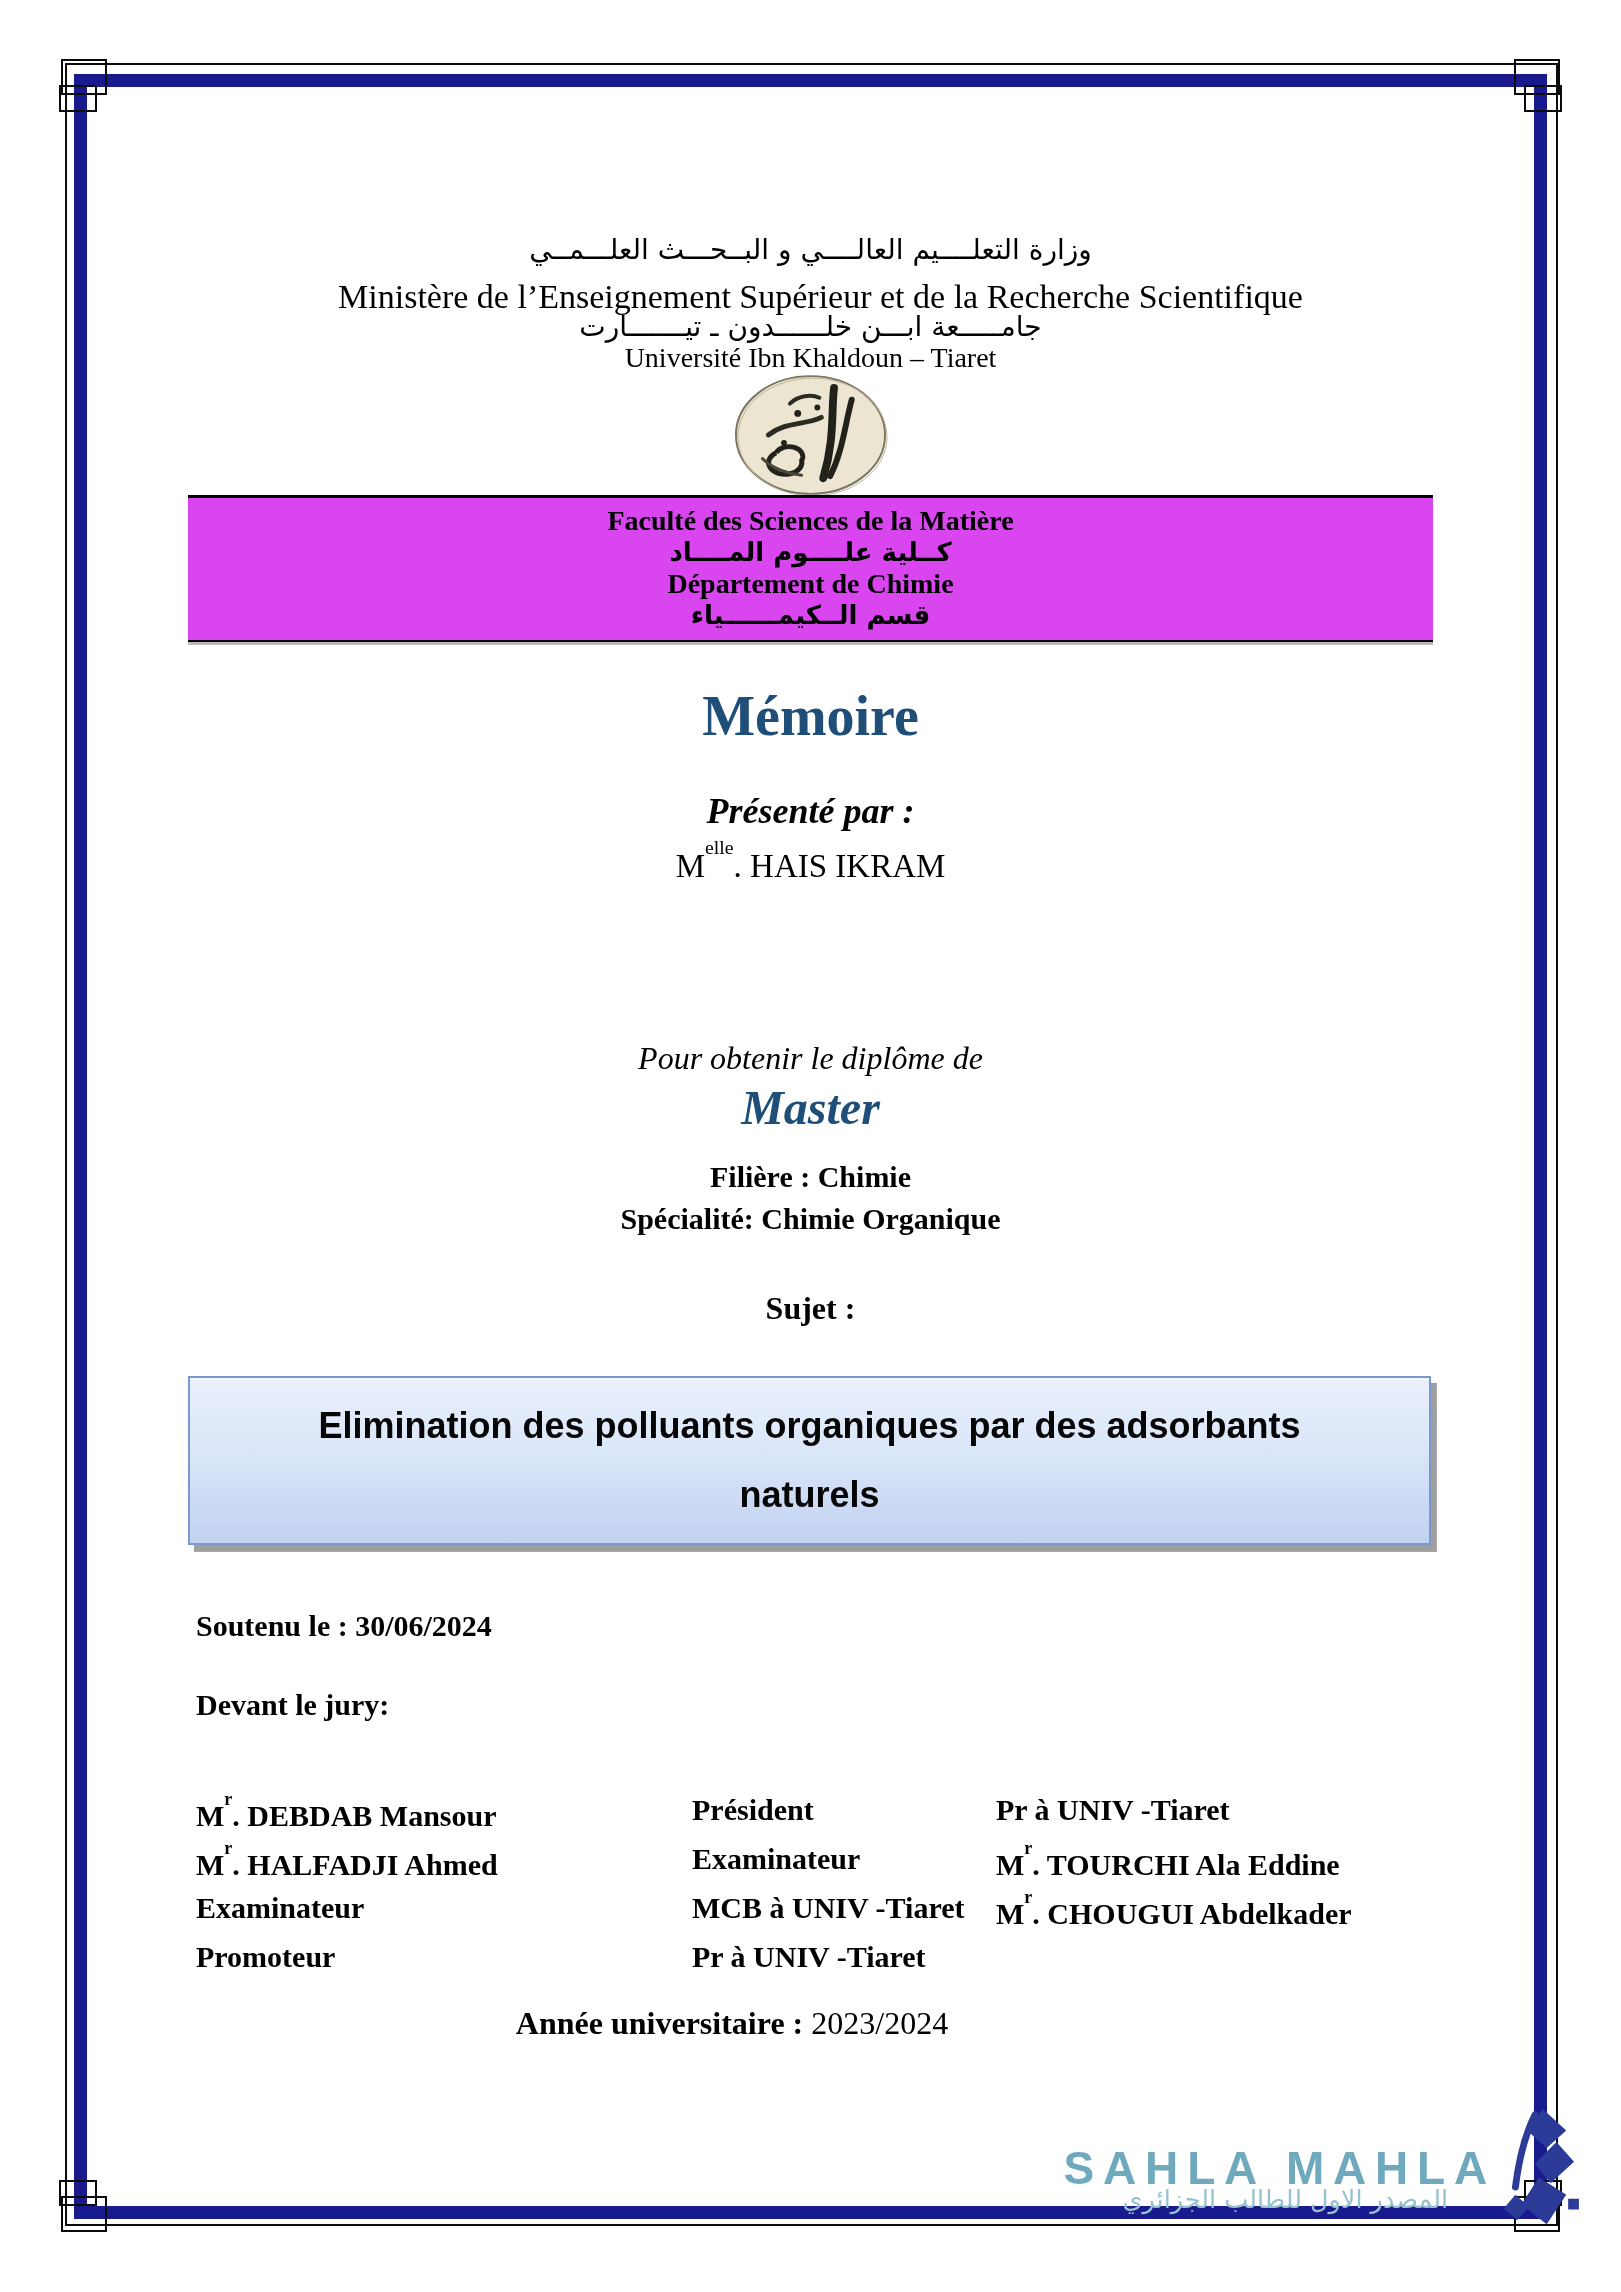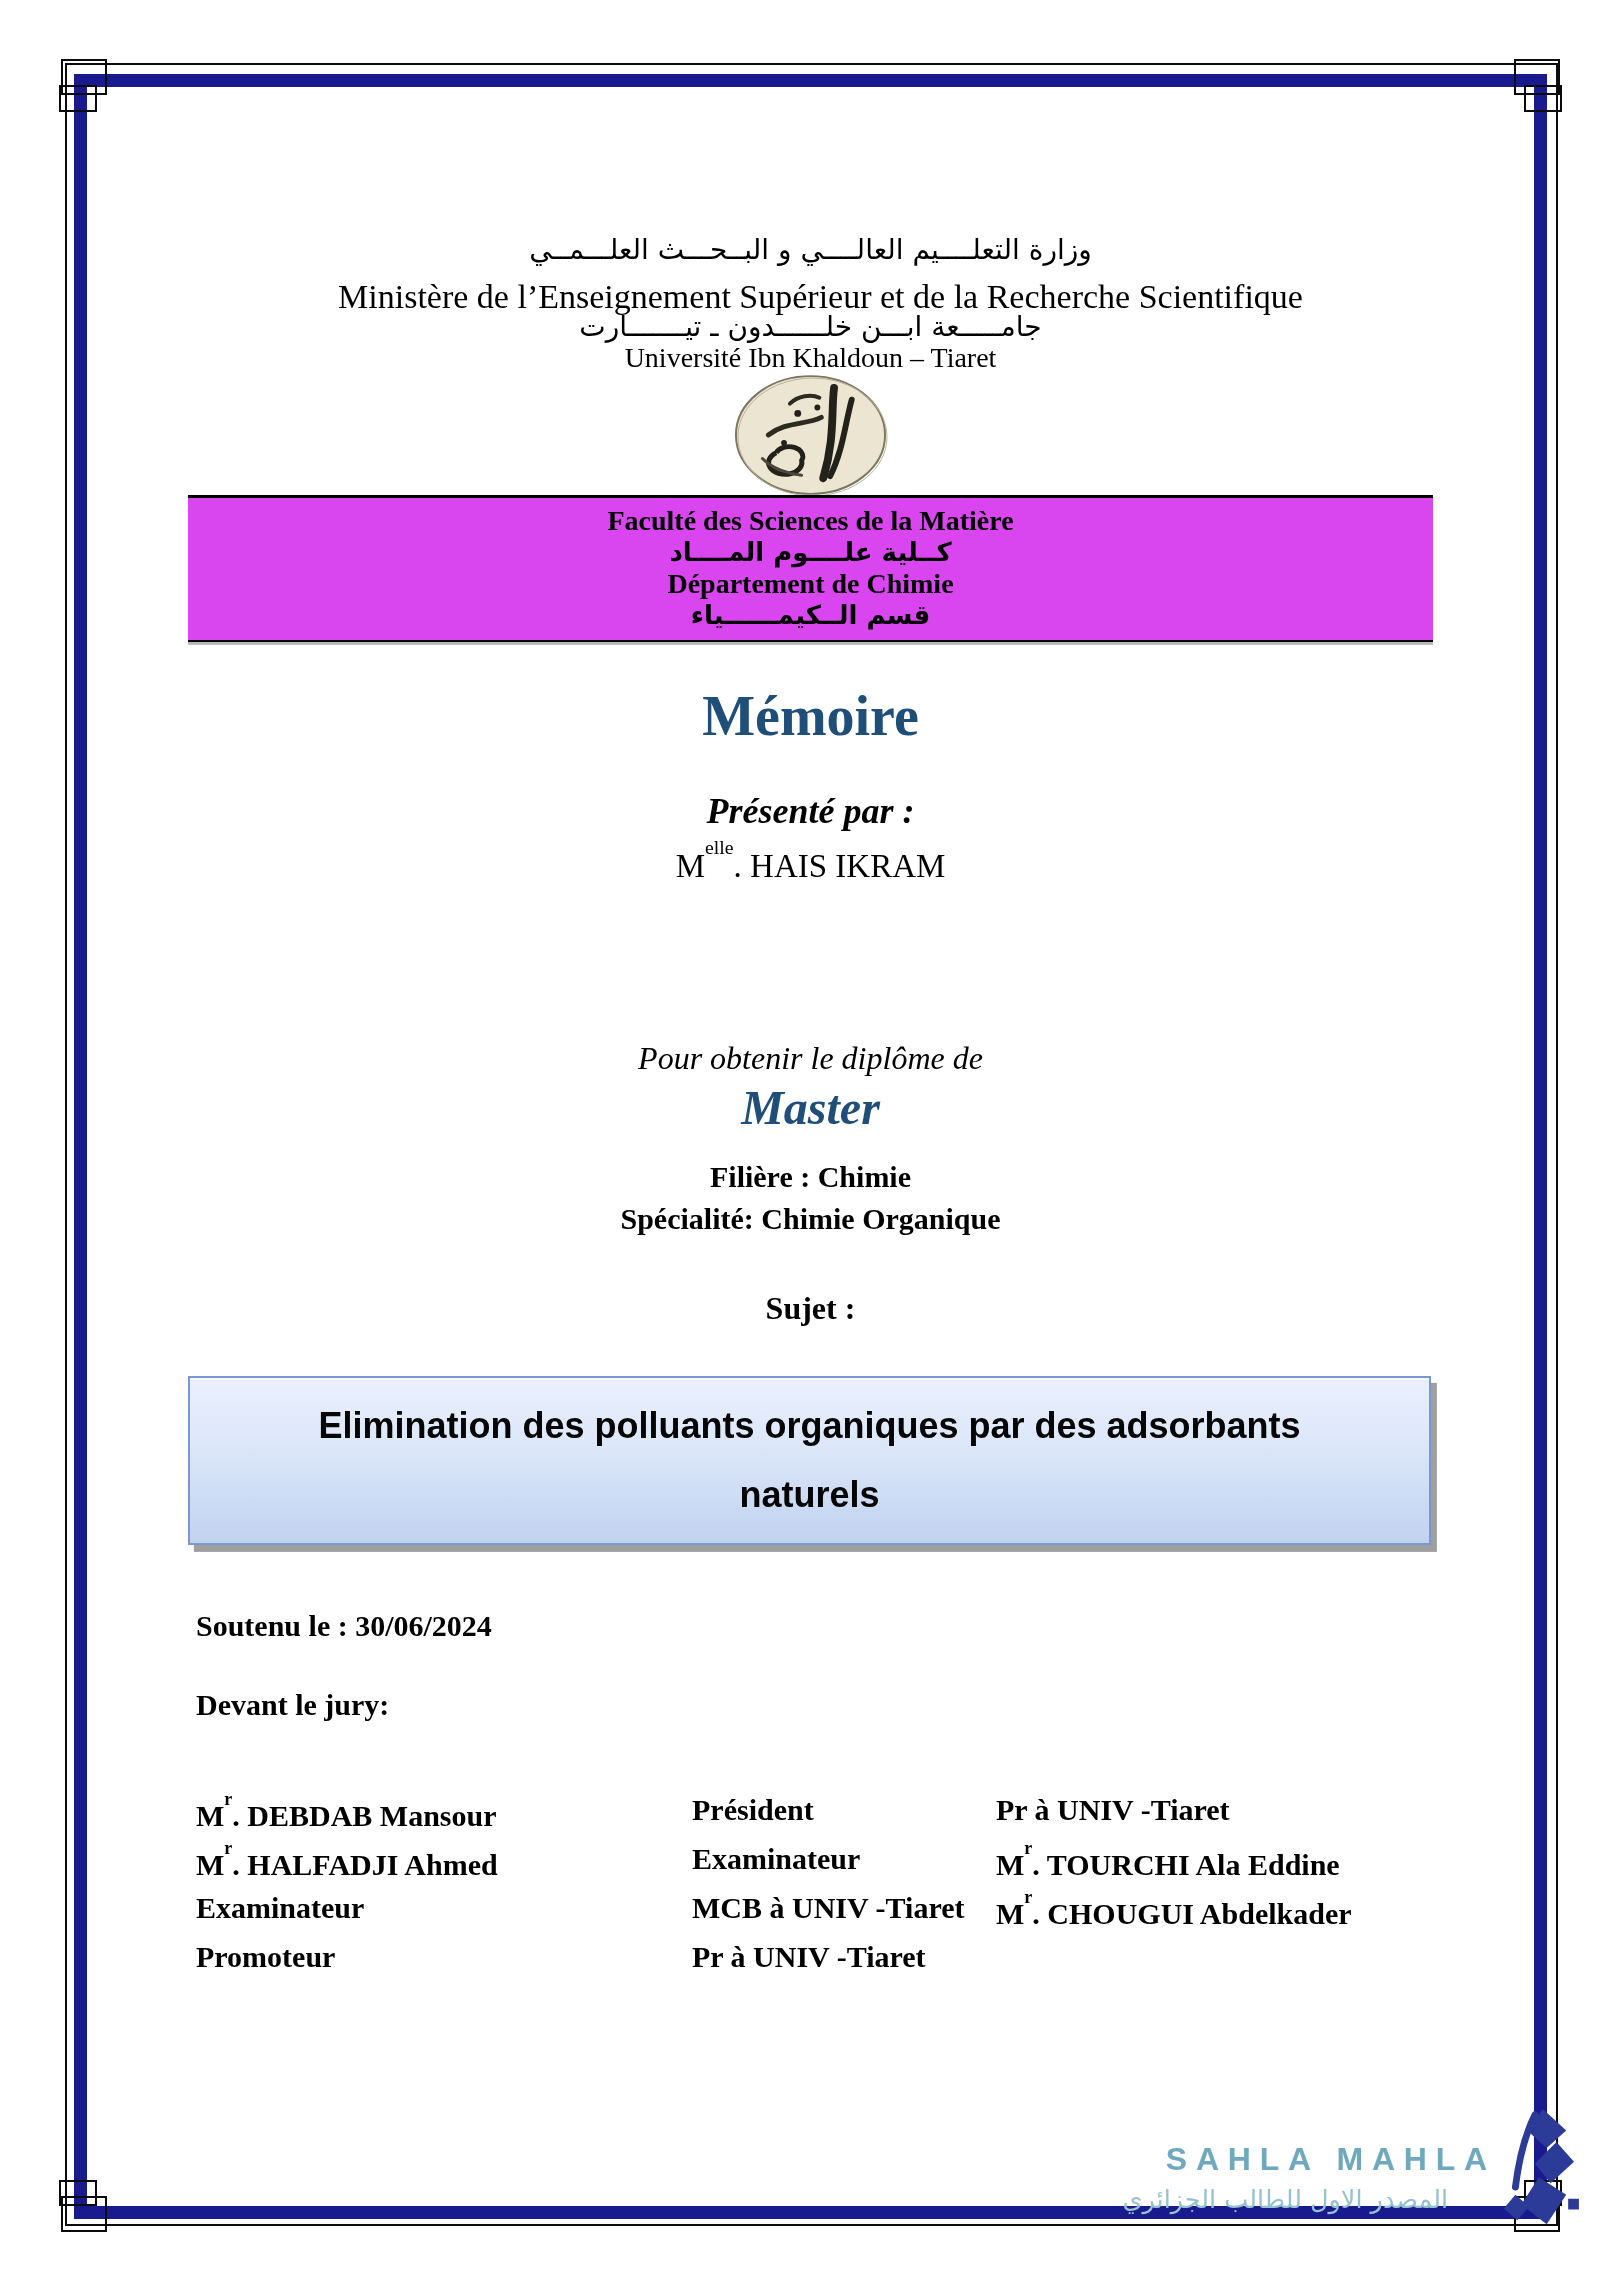--- a/index.html
+++ b/index.html
@@ -76,21 +76,21 @@
     display:grid; grid-template-columns:496px 304px auto;
     font-size:30px; font-weight:bold; line-height:43px;
   }
   .annee { top:2005px; font-size:32px; left:157px; right:314px; }
   .annee .lbl { font-weight:bold; }
 
   
   .wm-brand {
     position:absolute; top:2141px; right:125px; z-index:5;
     font-family:"Liberation Sans", sans-serif; font-weight:bold;
-    font-size:32px; letter-spacing:8.8px; color:#6fa9bd; white-space:nowrap;
+    font-size:46px; letter-spacing:8.8px; color:#6fa9bd; white-space:nowrap;
   }
   .wm-tagline {
     position:absolute; top:2184px; right:173px; z-index:5;
     font-family:"DejaVu Sans", sans-serif;
     font-size:25.5px; color:#96c1ce; white-space:nowrap;
   }
   .wm-logo { position:absolute; top:2105px; left:1486px; z-index:6; }
 </style>
 </head>
 <body>
@@ -163,20 +163,21 @@
 
     <div><span>M</span><sup class="hi">r</sup><span>. TOURCHI Ala Eddine</span></div>
     <div>Examinateur</div>
     <div>MCB à UNIV -Tiaret</div>
 
     <div><span>M</span><sup class="hi">r</sup><span>. CHOUGUI Abdelkader</span></div>
     <div>Promoteur</div>
     <div>Pr à UNIV -Tiaret</div>
   </div>
 
+  <div class="cline annee"><span class="lbl">Année universitaire :</span><span>&nbsp;</span><span>2023/2024</span></div>
 
   <div class="wm-brand">SAHLA MAHLA</div>
   <div class="wm-tagline arabic">المصدر الاول للطالب الجزائري</div>
   <div class="wm-logo">
     <svg width="94" height="125" viewBox="0 0 96 128" aria-hidden="true">
       <path d="M58 4 L82 26 L62 44 L42 26 Z" fill="#2b3b97"></path>
       <path d="M72 38 L90 58 L66 80 L50 60 Z" fill="#2b3b97"></path>
       <path d="M54 74 L82 92 L62 122 L36 102 Z" fill="#2b3b97"></path>
       <path d="M30 92 L44 104 L32 118 L18 106 Z" fill="#2b3b97"></path>
       <rect x="84" y="96" width="11" height="11" fill="#2b3b97"></rect>

